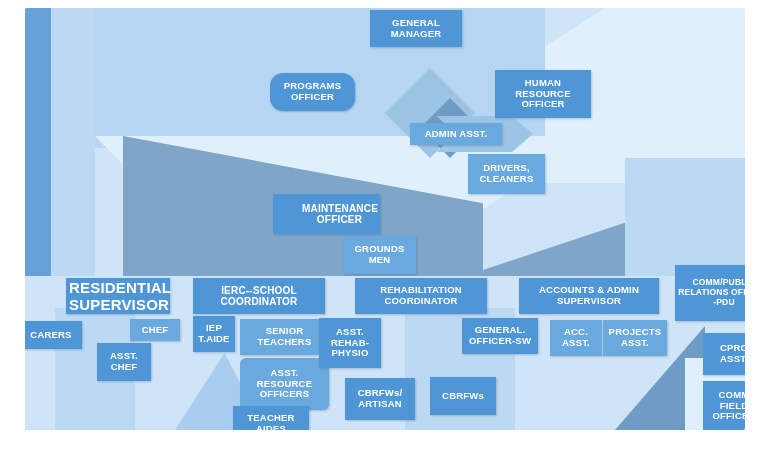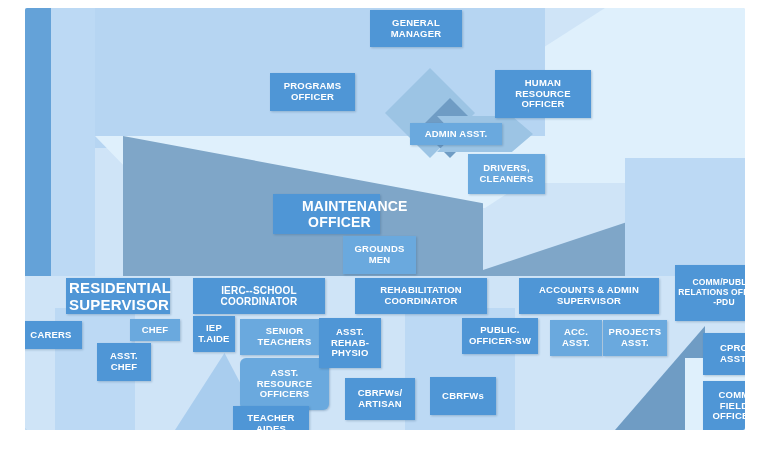--- a/index.html
+++ b/index.html
@@ -53,33 +53,33 @@
         <div class="poly" style="left: 30px; top: 300px; width: 80px; height: 122px; background: rgb(188, 217, 244); opacity: 1;"></div>
         <div class="poly" style="left: 150px; top: 345px; width: 90px; height: 77px; background: rgb(169, 205, 238); opacity: 1; clip-path: polygon(55% 0%, 100% 100%, 0% 100%);"></div>
         <div class="poly" style="left: 380px; top: 300px; width: 110px; height: 122px; background: rgb(188, 217, 244); opacity: 1;"></div>
         <div class="poly" style="left: 590px; top: 318px; width: 90px; height: 104px; background: rgb(111, 156, 196); opacity: 1; clip-path: polygon(100% 0%, 100% 100%, 0% 100%);"></div>
         <div class="poly" style="left: 660px; top: 350px; width: 60px; height: 72px; background: rgb(223, 240, 252); opacity: 1;"></div>
       </div>
     <div id="node-layer">
         <div class="node" style="left: 345px; top: 2px; width: 92px; height: 37px; font-size: 9.5px;">
           <span>GENERAL MANAGER</span>
         </div>
-        <div class="node" style="left: 245px; top: 65px; width: 85px; height: 38px; font-size: 9.5px;">
+        <div class="node" style="left: 245px; top: 65px; width: 85px; height: 38px; font-size: 9.5px; border-radius: 13px;">
           <span>PROGRAMS OFFICER</span>
         </div>
         <div class="node" style="left: 470px; top: 62px; width: 96px; height: 48px; font-size: 9.5px;">
           <span>HUMAN RESOURCE OFFICER</span>
         </div>
         <div class="node light" style="left: 385px; top: 115px; width: 92px; height: 22px; font-size: 9.5px;">
           <span>ADMIN ASST.</span>
         </div>
         <div class="node light" style="left: 443px; top: 146px; width: 77px; height: 40px; font-size: 9.5px;">
           <span>DRIVERS, CLEANERS</span>
         </div>
-        <div class="node" style="left: 248px; top: 186px; width: 107px; height: 40px; font-size: 14px; padding-left: 29px;">
+        <div class="node" style="left: 248px; top: 186px; width: 107px; height: 40px; font-size: 10px; padding-left: 29px;">
           <span>MAINTENANCE OFFICER</span>
         </div>
         <div class="node light" style="left: 318px; top: 228px; width: 73px; height: 38px; font-size: 9.5px;">
           <span>GROUNDS MEN</span>
         </div>
         <div class="node" style="left: 41px; top: 270px; width: 104px; height: 36px; font-size: 15px;">
           <span>RESIDENTIAL SUPERVISOR</span>
         </div>
         <div class="node" style="left: 168px; top: 270px; width: 132px; height: 36px; font-size: 10px;">
           <span>IERC--SCHOOL COORDINATOR</span>
@@ -114,21 +114,21 @@
         <div class="node" style="left: 208px; top: 398px; width: 76px; height: 36px; font-size: 9.5px;">
           <span>TEACHER AIDES</span>
         </div>
         <div class="node" style="left: 294px; top: 310px; width: 62px; height: 50px; font-size: 9.5px;">
           <span>ASST. REHAB- PHYSIO</span>
         </div>
         <div class="node" style="left: 320px; top: 370px; width: 70px; height: 42px; font-size: 9.5px;">
           <span>CBRFWs/ ARTISAN</span>
         </div>
         <div class="node" style="left: 437px; top: 310px; width: 76px; height: 36px; font-size: 9.5px;">
-          <span>PUBLIC. OFFICER-SW</span>
+          <span>GENERAL. OFFICER-SW</span>
         </div>
         <div class="node" style="left: 405px; top: 369px; width: 66px; height: 38px; font-size: 9.5px;">
           <span>CBRFWs</span>
         </div>
         <div class="node light" style="left: 525px; top: 312px; width: 52px; height: 36px; font-size: 9.5px;">
           <span>ACC. ASST.</span>
         </div>
         <div class="node light" style="left: 578px; top: 312px; width: 64px; height: 36px; font-size: 9.5px;">
           <span>PROJECTS ASST.</span>
         </div>

